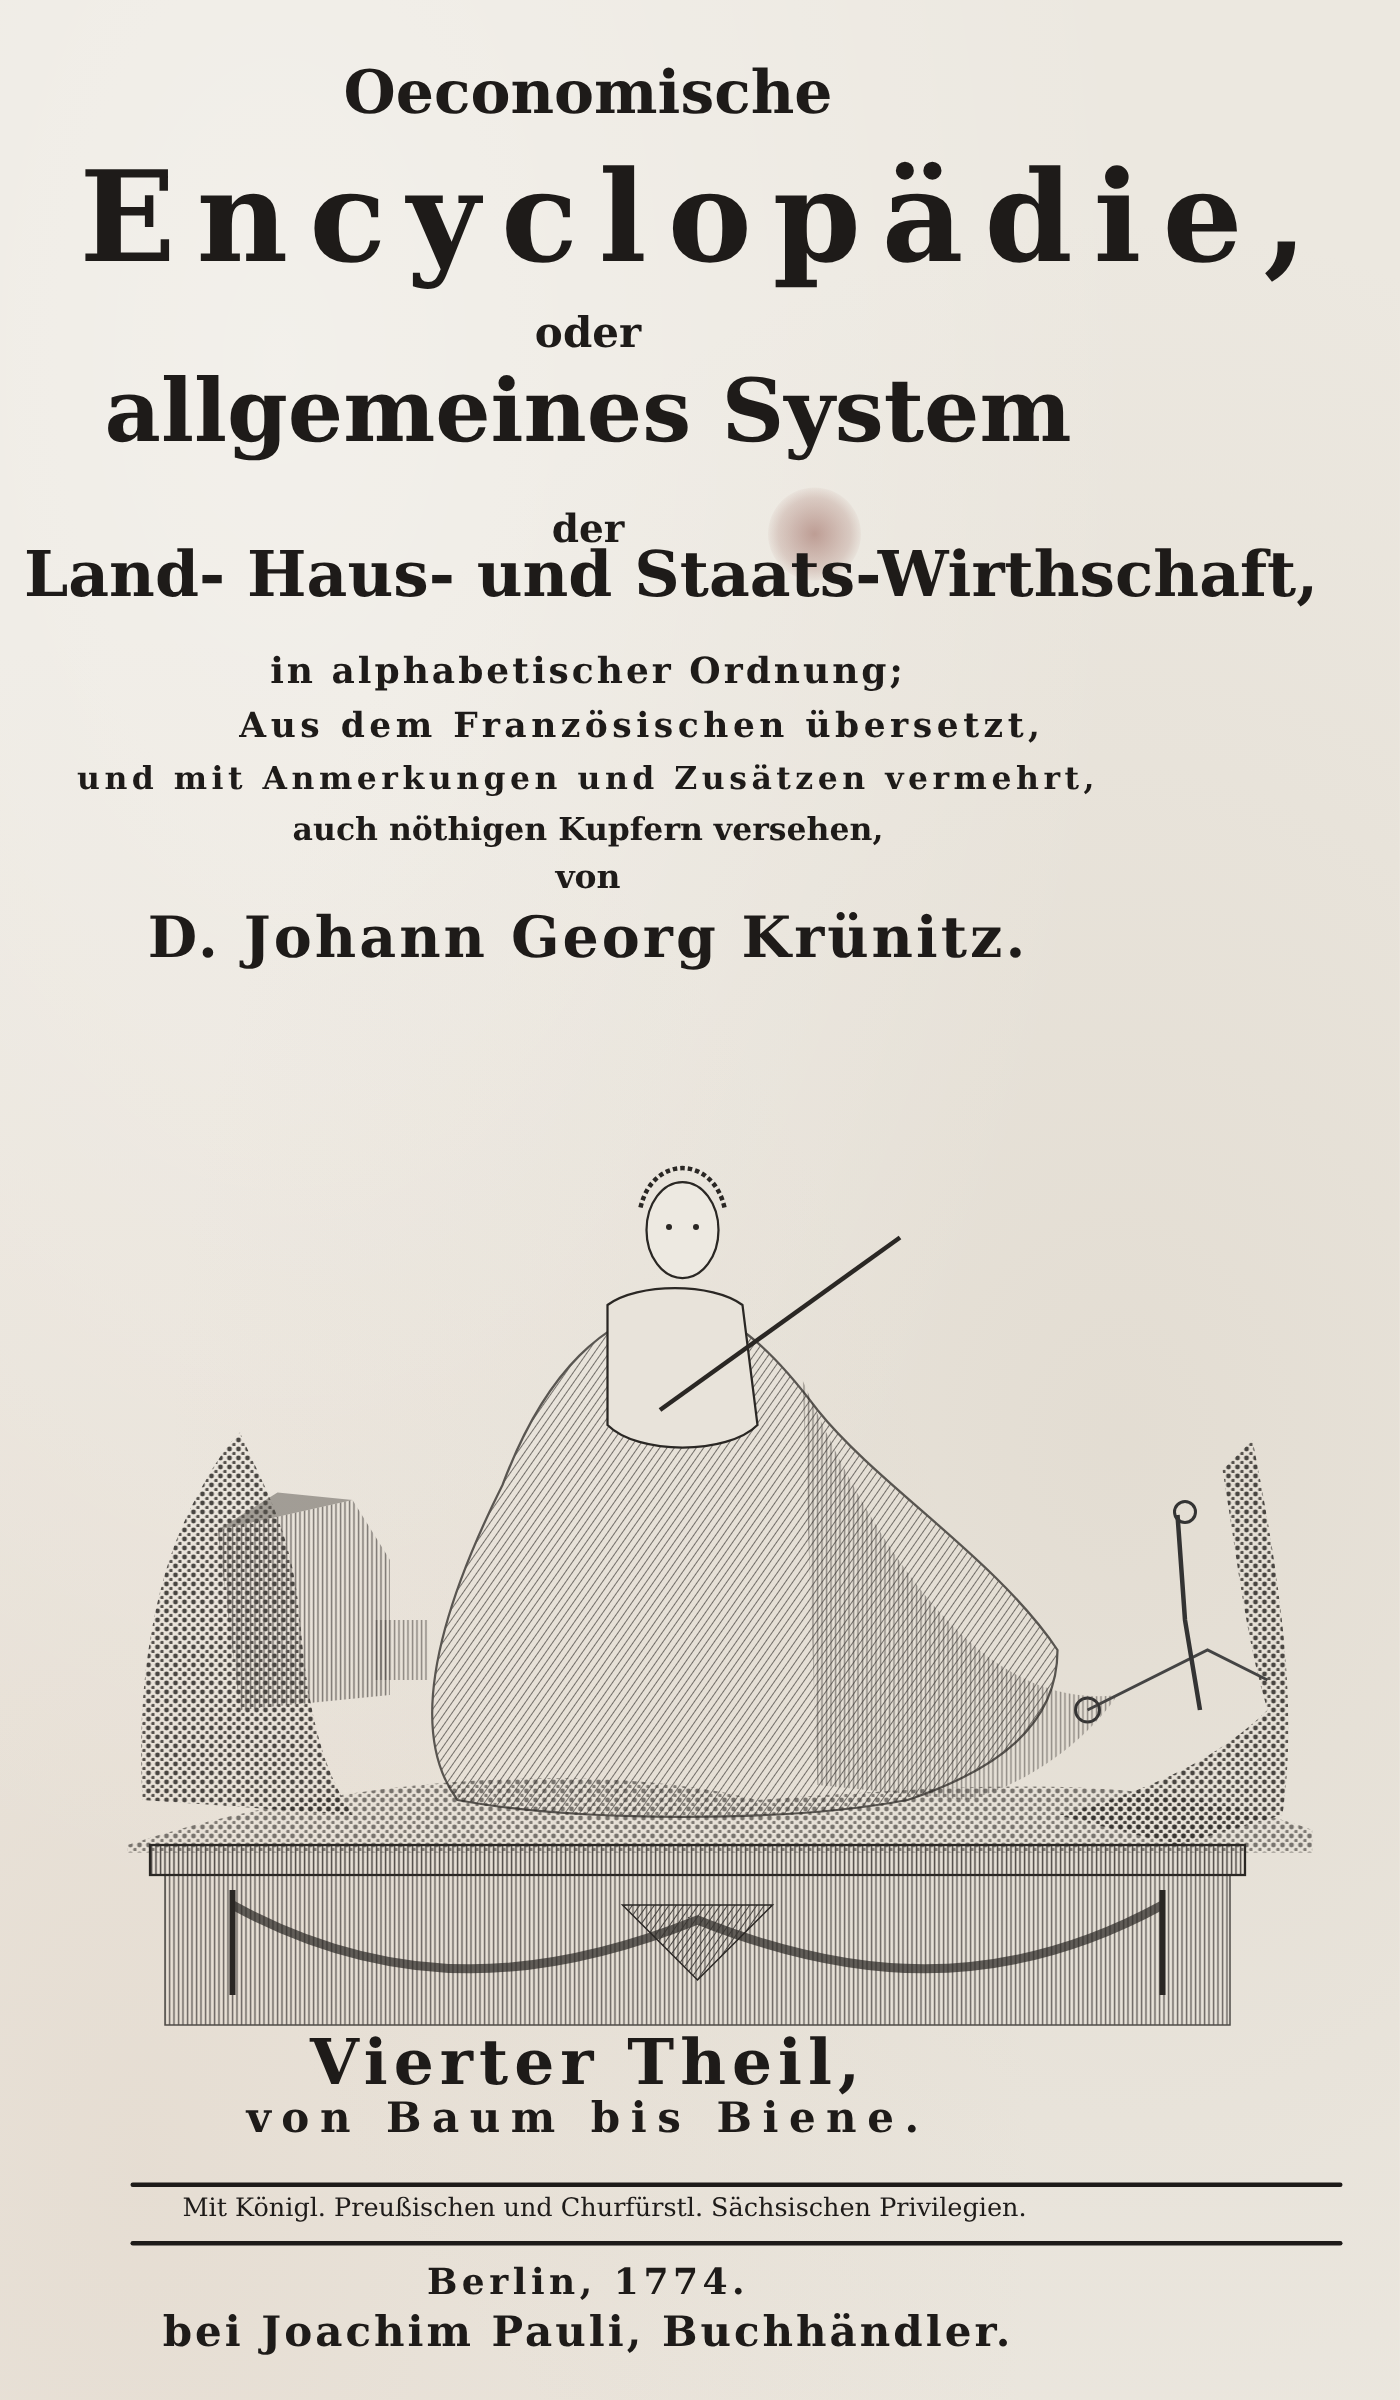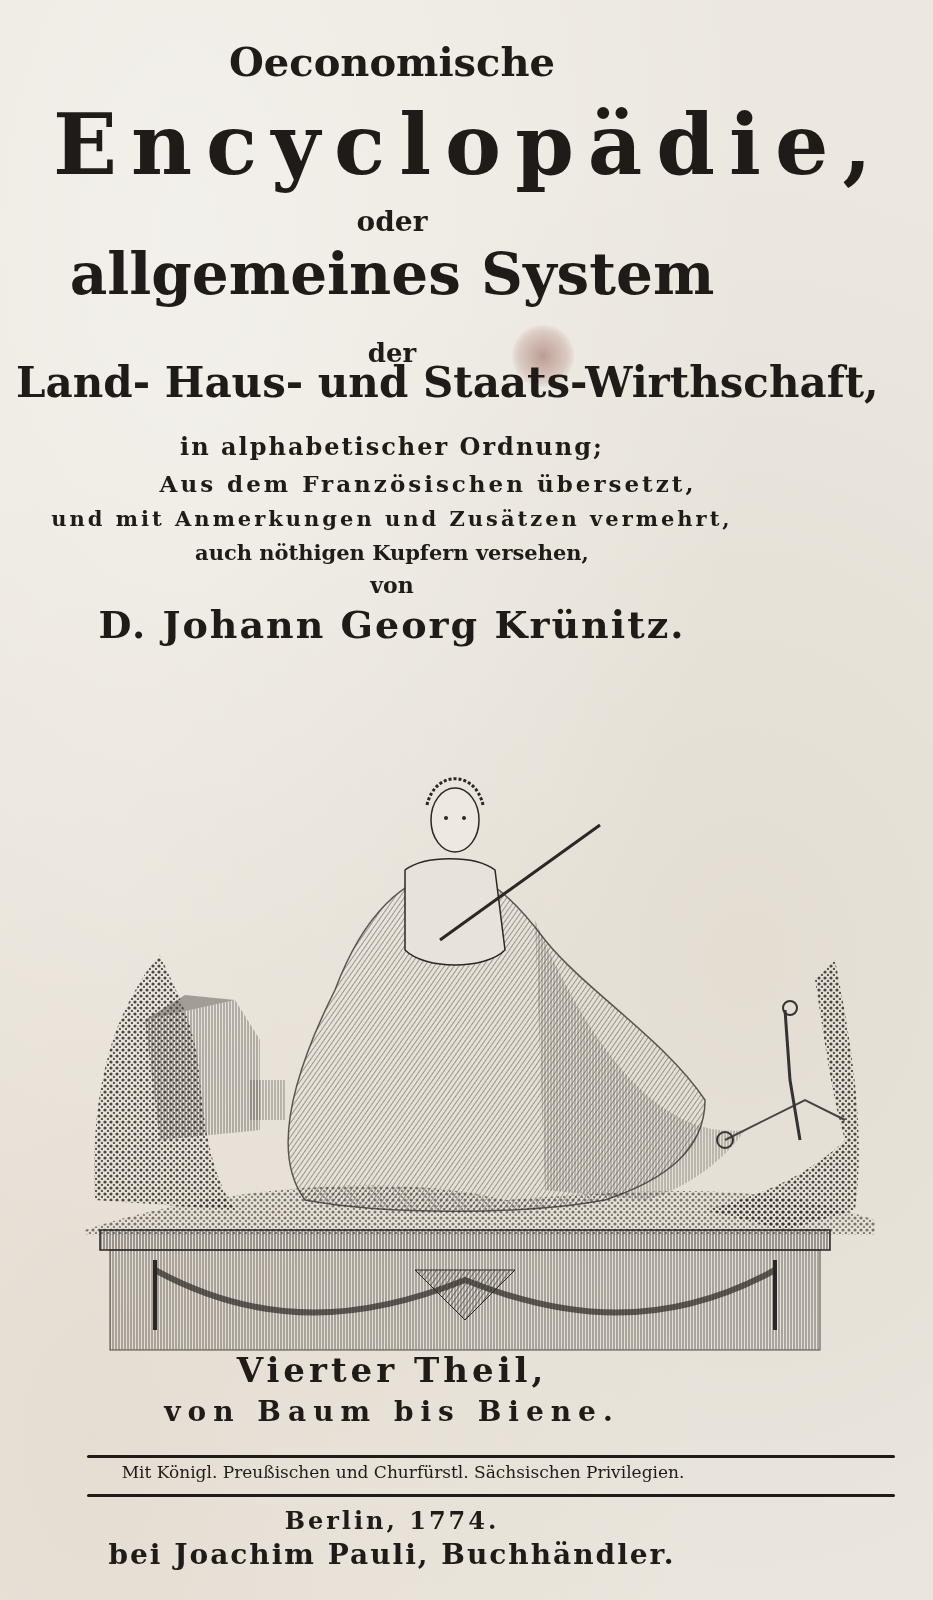--- a/index.html
+++ b/index.html
@@ -79,21 +79,21 @@
   <line x1="355" y1="180" x2="515" y2="65" stroke="#2a2724" stroke-width="3"></line>
 
   <rect x="15" y="470" width="730" height="20" fill="url(#vhatch)" stroke="#2a2724" stroke-width="1.5"></rect>
   <rect x="25" y="490" width="710" height="100" fill="url(#vhatch)" opacity="0.8" stroke="#2a2724" stroke-width="1"></rect>
   <path d="M70,510 C180,570 280,560 380,520 C480,560 580,570 690,510" fill="none" stroke="#2a2724" stroke-width="6" opacity="0.7"></path>
   <path d="M330,510 L380,560 L430,510 Z" fill="url(#hatch)" stroke="#2a2724"></path>
   <line x1="70" y1="500" x2="70" y2="570" stroke="#2a2724" stroke-width="4"></line>
   <line x1="690" y1="500" x2="690" y2="570" stroke="#2a2724" stroke-width="4"></line>
 </svg>
 
-<div class="line" style="top:1350px;font-size:34px;letter-spacing:4px;">Vierter Theil,</div>
+<div class="line" style="top:1350px;font-size:42px;letter-spacing:4px;">Vierter Theil,</div>
 <div class="line" style="top:1395px;font-size:28px;letter-spacing:7px;">von Baum bis Biene.</div>
 
 <div class="rule" style="top:1455px;"></div>
 <div class="line" style="top:1462px;font-size:17px;font-weight:normal;padding-left:11px;">Mit Königl. Preußischen und Churfürstl. Sächsischen Privilegien.</div>
 <div class="rule" style="top:1494px;"></div>
 
 <div class="line" style="top:1506px;font-size:24px;letter-spacing:3px;">Berlin, 1774.</div>
 <div class="line" style="top:1538px;font-size:28px;letter-spacing:2px;">bei Joachim Pauli, Buchhändler.</div>
 
 </body></html>

